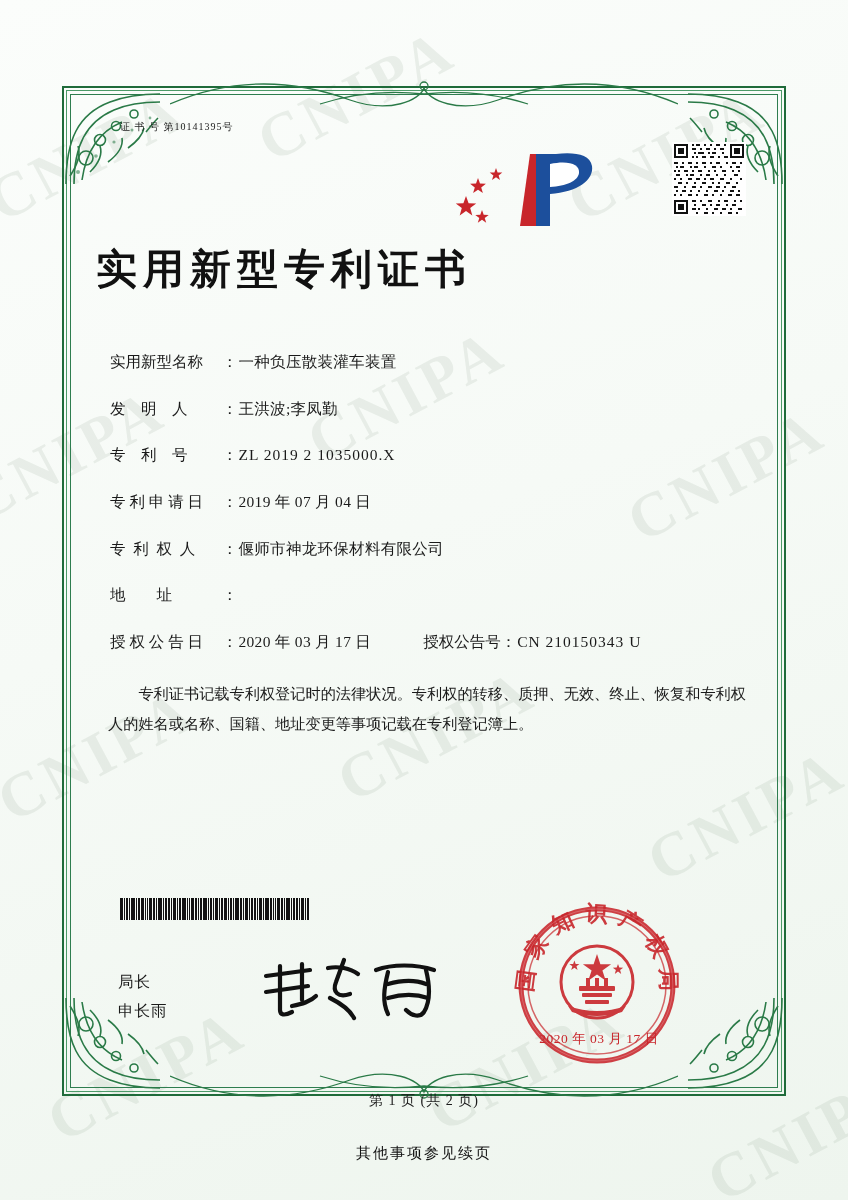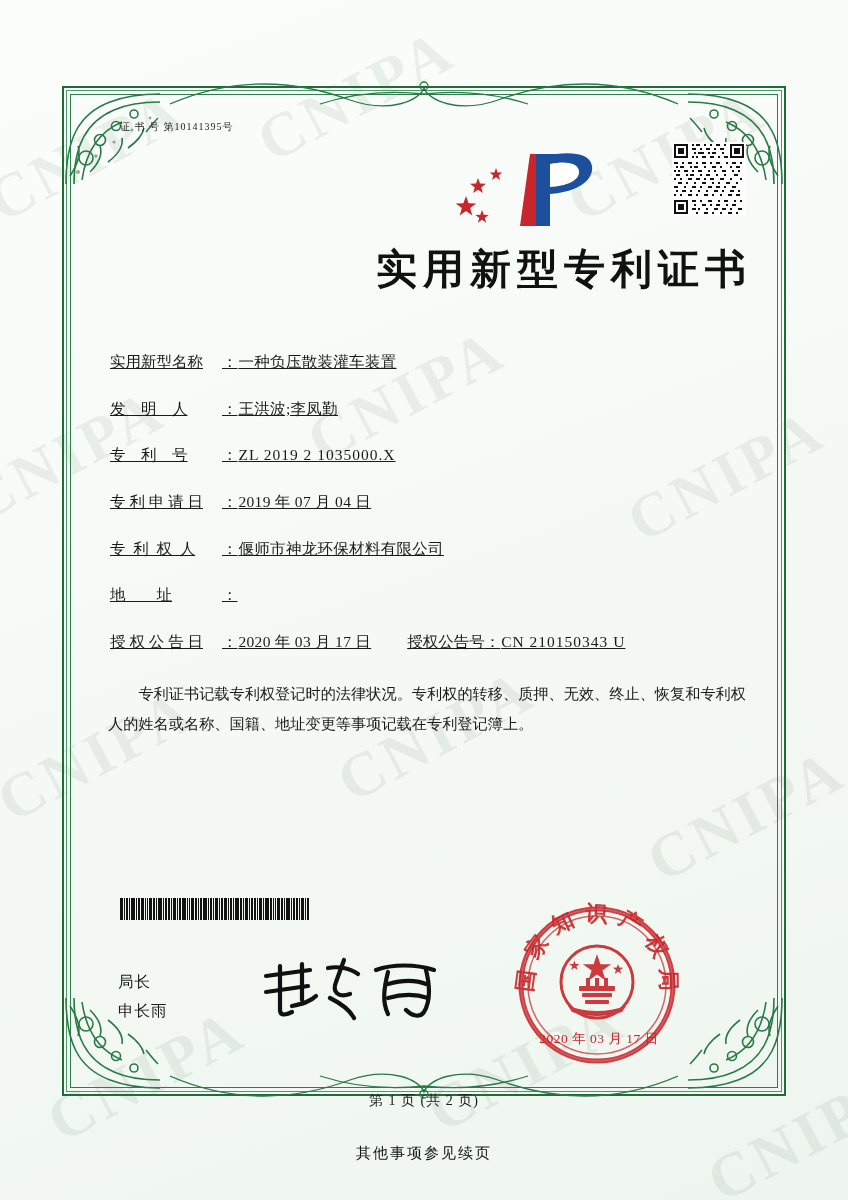--- a/index.html
+++ b/index.html
@@ -119,54 +119,53 @@
   
   .qr {
     position: absolute;
     right: 6px;
     top: 22px;
     width: 74px;
     height: 74px;
   }
 
   .title {
-    text-align: right;
+    text-align: left;
     font-size: 41px;
     font-weight: 700;
     letter-spacing: 6px;
     margin-top: 108px;
     color: #111;
     font-family: "Liberation Serif", "DejaVu Serif", serif;
   }
 
   .fields {
     margin-top: 54px;
     padding-left: 14px;
-    text-decoration: underline;
   }
   .field {
     display: flex;
     align-items: baseline;
     font-size: 15.5px;
     margin-bottom: 25px;
     line-height: 1.4;
   }
   .f-label {
     width: 112px;
     flex: 0 0 112px;
     letter-spacing: 0px;
     white-space: pre;
   }
   .f-colon { margin: 0 1px 0 0; }
   .f-value { letter-spacing: 0.3px; }
   .f-value.mono { font-family: "Liberation Serif", serif; letter-spacing: 1px; }
 
   .field.inline-two .f-value { margin-right: 0; }
   .second-label {
-    margin-left: 36px;
+    margin-left: 52px;
     letter-spacing: 0px;
   }
 
   .paras {
     margin-top: 26px;
     padding: 0 6px 0 12px;
     font-size: 15.2px;
     line-height: 2.0;
     text-align: justify;
   }

